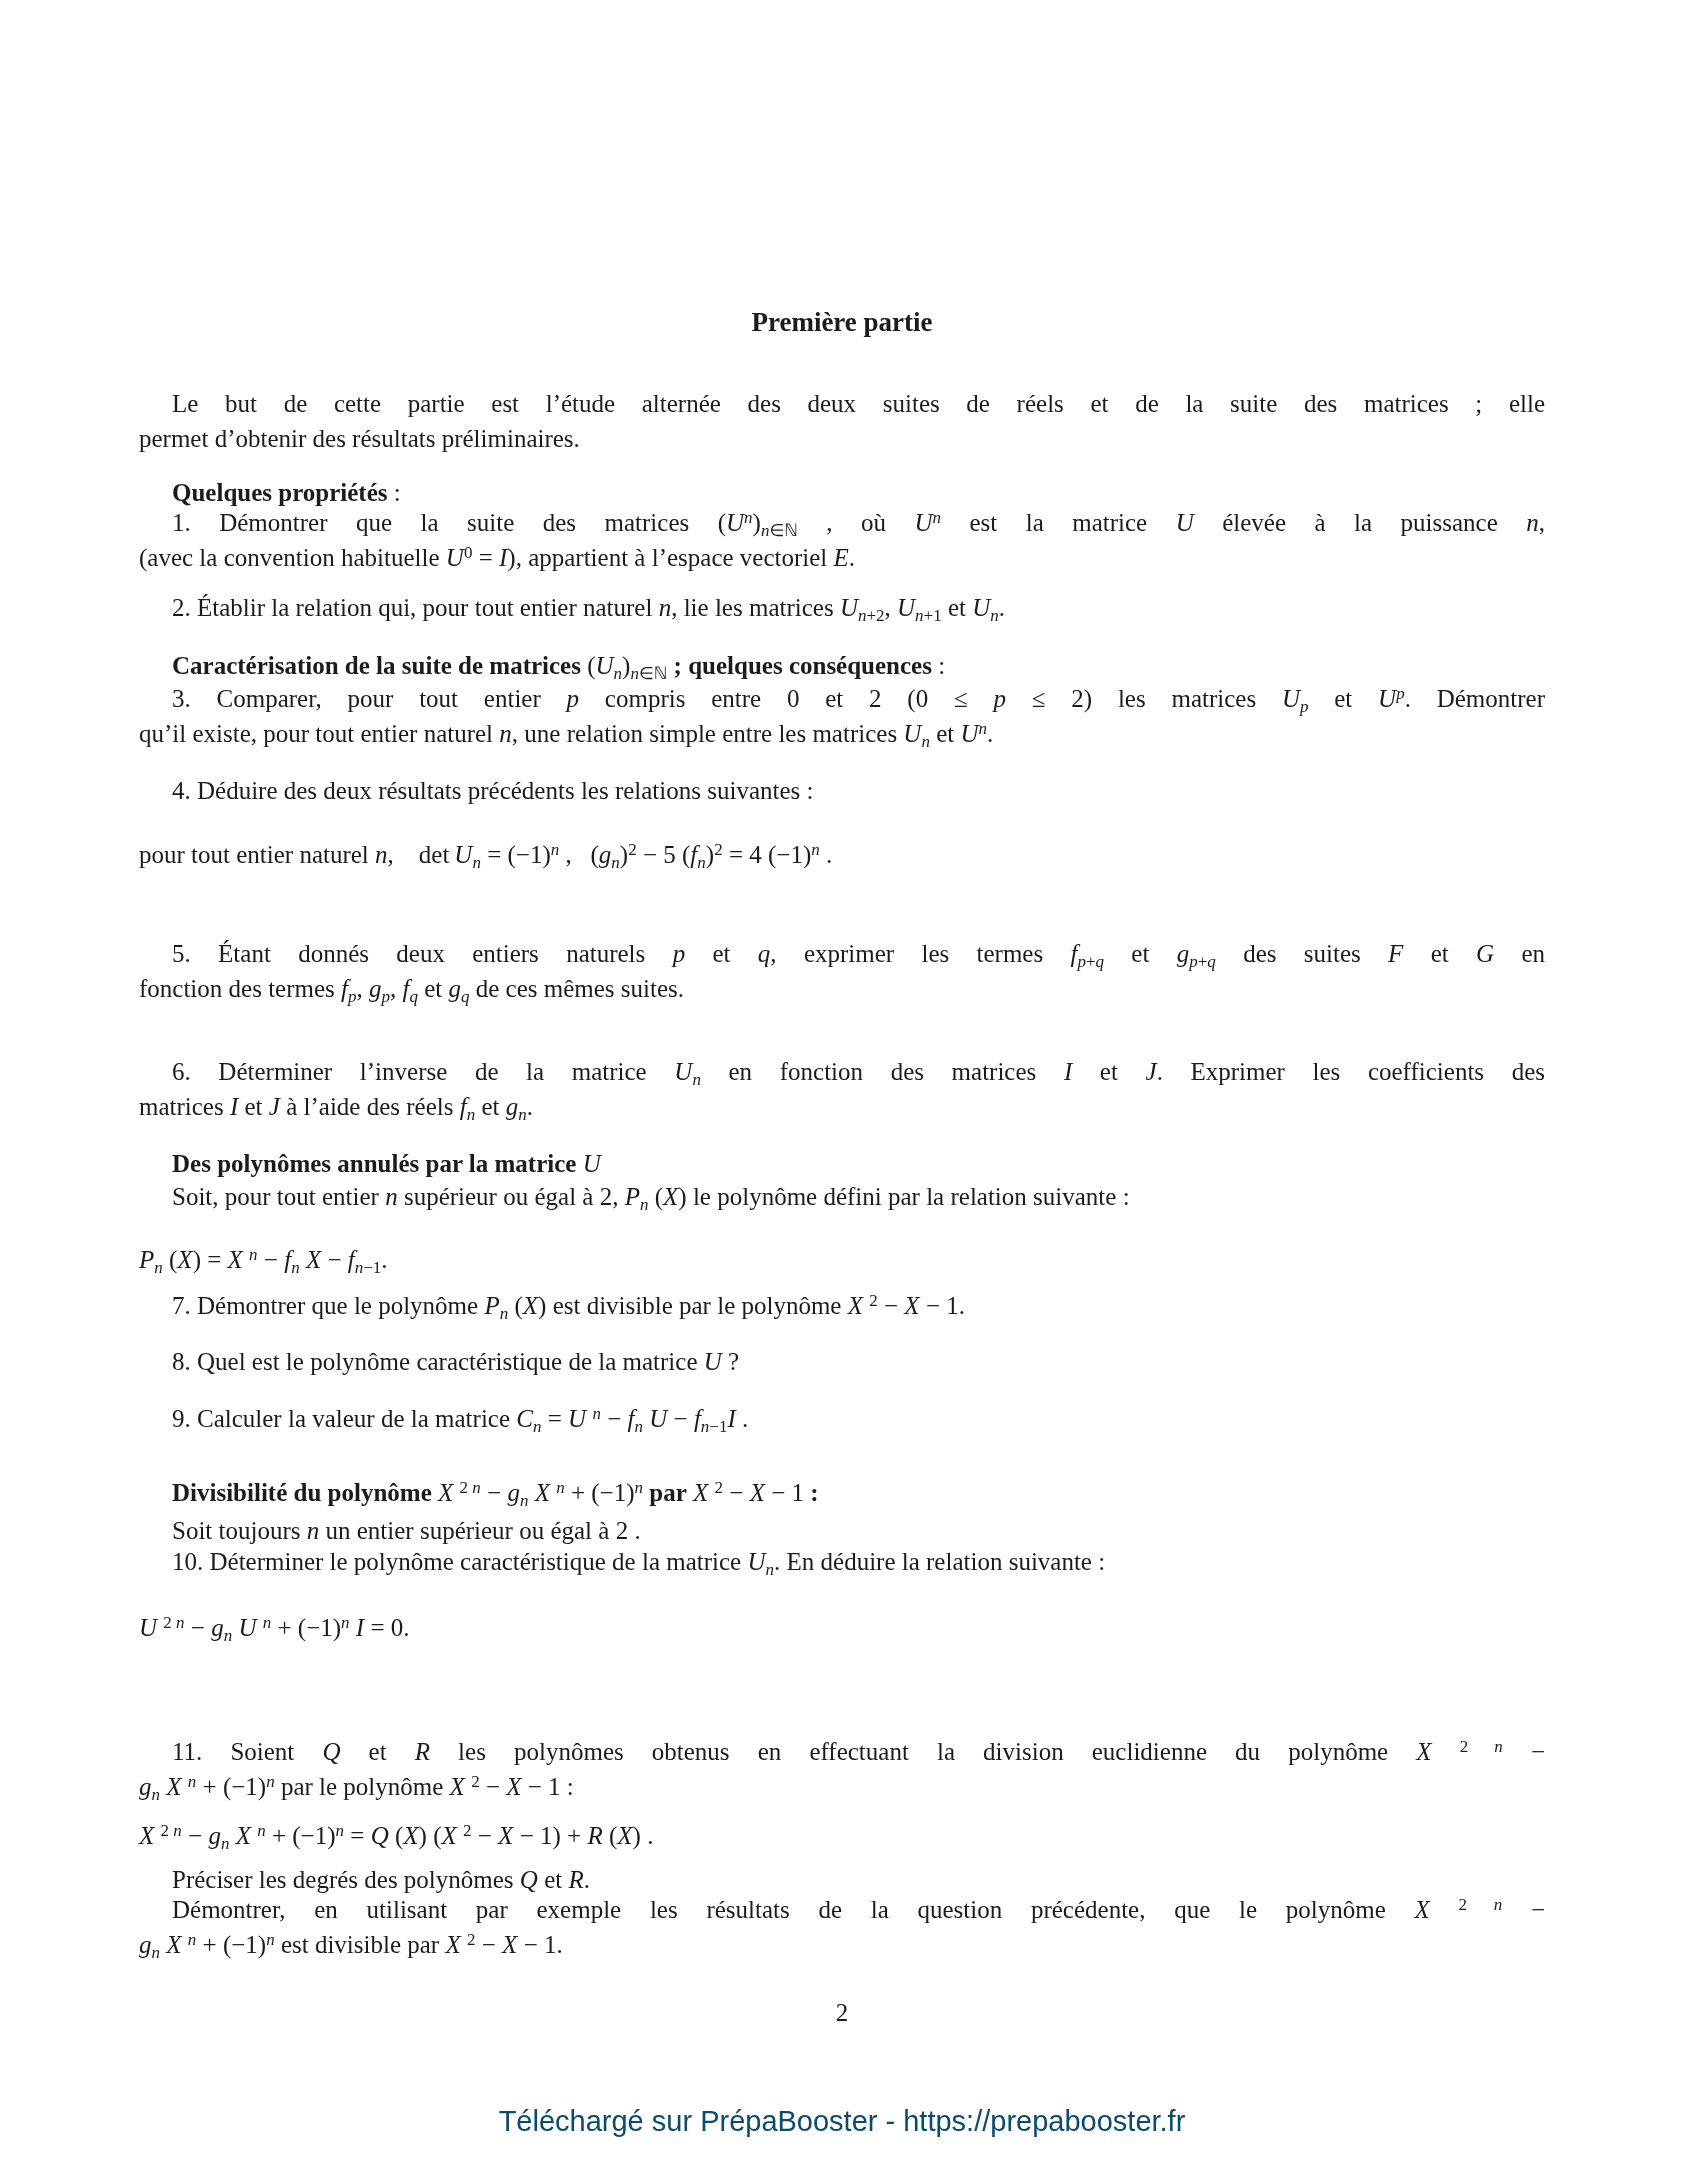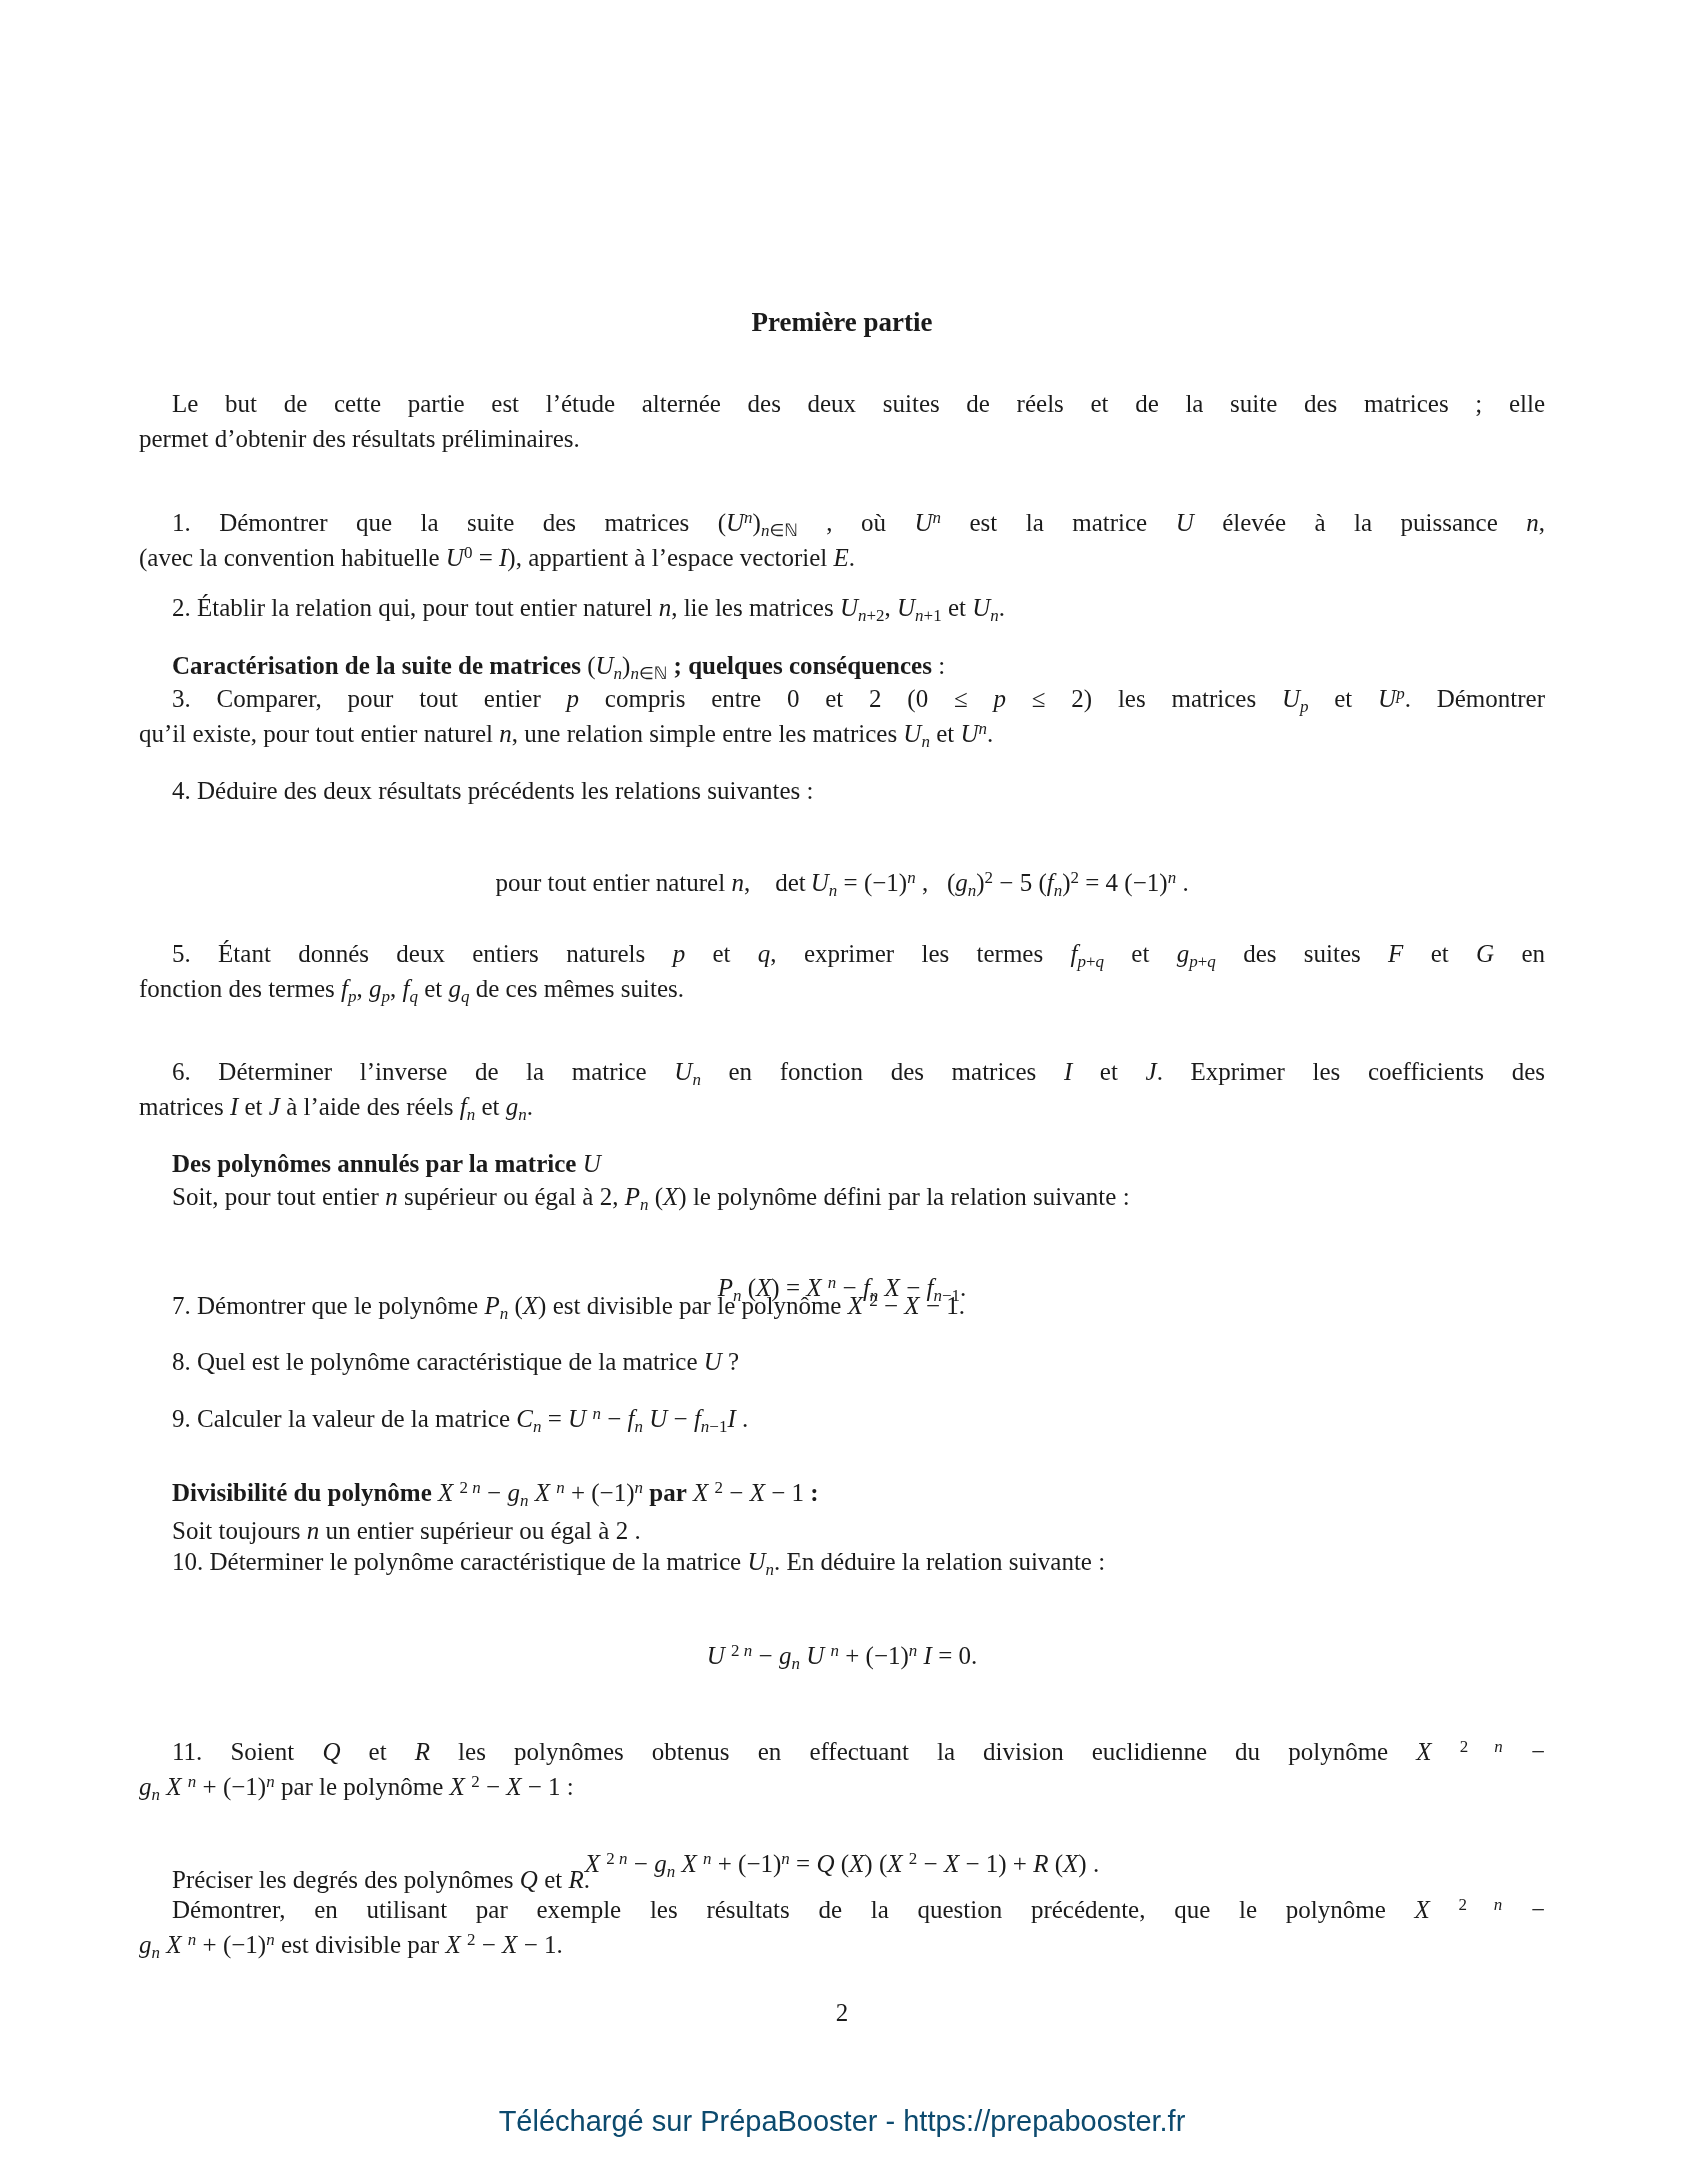--- a/index.html
+++ b/index.html
@@ -3,41 +3,44 @@
 <meta charset="utf-8">
 <style>
   html,body{margin:0;padding:0;background:#ffffff;}
   .page{position:relative;width:1683px;height:2178px;background:#ffffff;overflow:hidden;
         font-family:"Liberation Serif", serif;color:#1b1b1b;}
   .block{position:absolute;left:139px;width:1406px;font-size:25px;line-height:35px;}
   .line{text-align:left;}
   .j{text-align:justify;text-align-last:justify;}
   .indent{text-indent:33px;}
   .title{text-align:center;font-weight:700;font-size:27px;}
-  .equation{text-align:center;margin-top:28px;}
+  .equation{text-align:left;}
   .pagenum{text-align:center;}
   .footer{text-align:center;font-family:"Liberation Sans", sans-serif;font-size:29px;color:#0c4a6e;}
   sup,sub{font-size:68%;line-height:0;}
   sup{vertical-align:0.5em;}
   sub{vertical-align:-0.28em;}
   b{font-weight:700;}
   i{font-style:italic;}
 </style>
 </head>
 <body>
 
 <div class="page">
 
   <div class="block" style="top:386px">
     <div class="line j indent">Le but de cette partie est l’étude alternée des deux suites de réels et de la suite des matrices ; elle</div>
     <div class="line">permet d’obtenir des résultats préliminaires.</div>
   </div>
 
   <div class="block title" style="top:305px">Première partie</div>
 
+  <div class="block" style="top:475px">
+    <div class="line indent"><b>Quelques propriétés</b> :</div>
+  </div>
 
   <div class="block" style="top:505px">
     <div class="line j indent">1.  Démontrer que la suite des matrices (<i>U</i><sup><i>n</i></sup>)<sub><i>n</i>∈ℕ</sub> , où <i>U</i><sup><i>n</i></sup> est la matrice <i>U</i> élevée à la puissance <i>n</i>,</div>
     <div class="line">(avec la convention habituelle <i>U</i><sup>0</sup> = <i>I</i>), appartient à l’espace vectoriel <i>E</i>.</div>
   </div>
 
   <div class="block" style="top:590px">
     <div class="line indent">2. Établir la relation qui, pour tout entier naturel <i>n</i>, lie les matrices <i>U</i><sub><i>n</i>+2</sub>, <i>U</i><sub><i>n</i>+1</sub> et <i>U</i><sub><i>n</i></sub>.</div>
   </div>
 

